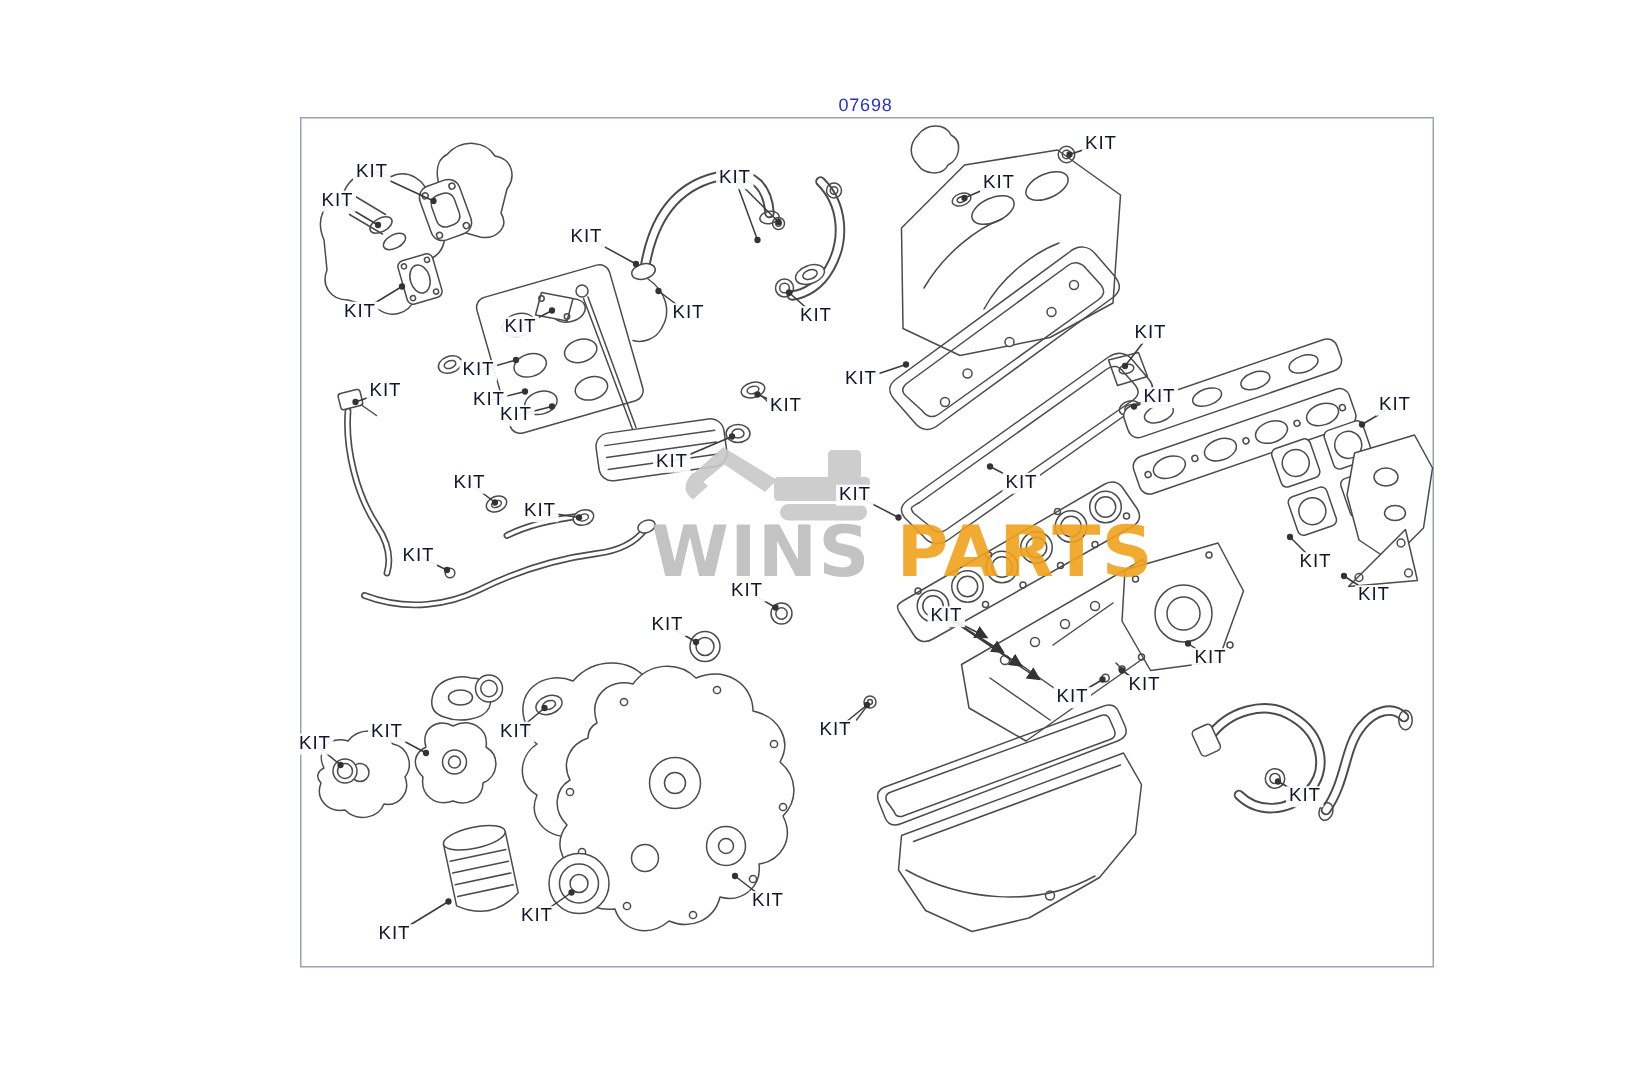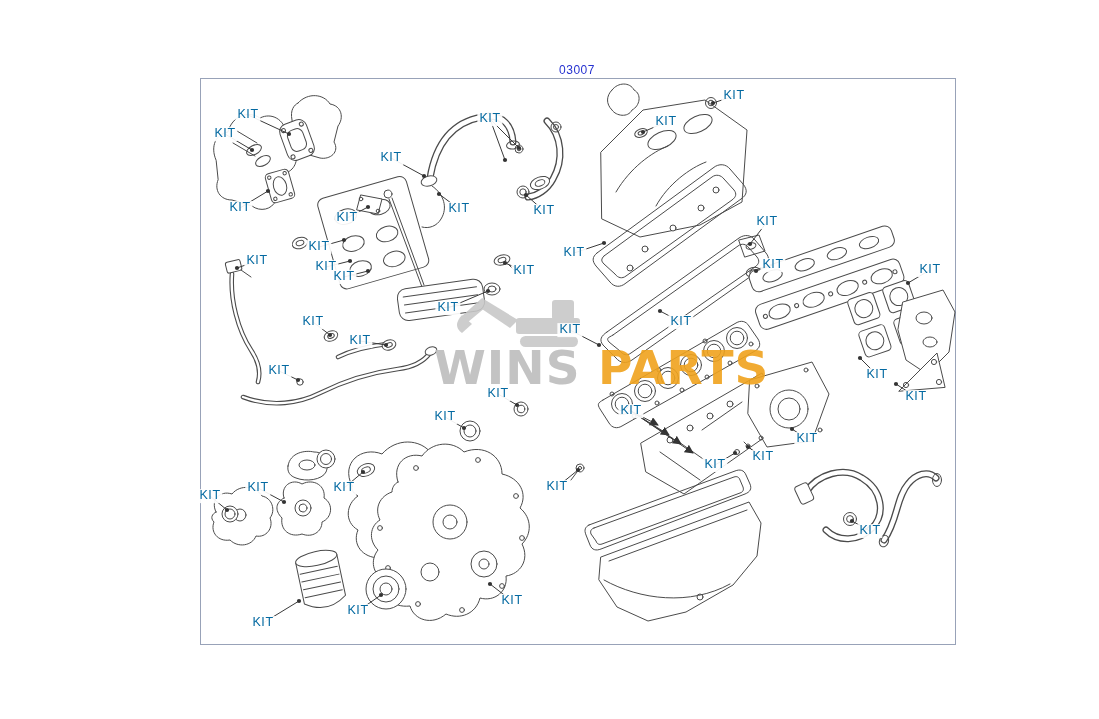--- a/index.html
+++ b/index.html
@@ -7,41 +7,41 @@
     font-family:"Liberation Sans",sans-serif}
   #stage{position:absolute;left:0;top:0;width:1099px;height:719px}
   #frame{position:absolute;left:200px;top:78px;width:756px;height:567px;
     border:1px solid #98a2b8;z-index:1}
   #figcode{position:absolute;left:577px;top:70px;transform:translate(-50%,-50%);
     color:#2632d0;font-size:12px;letter-spacing:.5px;background:#fff;
     padding:0 8px;z-index:5;cursor:pointer}
   #art{position:absolute;left:0;top:0;z-index:2}
   #labels-layer{position:absolute;left:0;top:0;width:100%;height:100%;z-index:4;pointer-events:none}
   #labels-layer .kit-label{position:absolute;transform:translate(-50%,-50%);
-    font-size:12.5px;color:#0369a1;letter-spacing:.6px;line-height:1.1;
+    font-size:12.5px;color:#0f172a;letter-spacing:.6px;line-height:1.1;
     background:rgba(255,255,255,.92);padding:0 2px}
   
   #art .ln, #art .ln *{stroke:#4b4b4b;fill:none;stroke-width:1}
   #art .wh{fill:#fff}
   #art .to{stroke:#4b4b4b;stroke-width:7;fill:none}
   #art .ti{stroke:#fff;stroke-width:4.4;fill:none}
   #art .tn{stroke:#4b4b4b;stroke-width:4.6;fill:none}
   #art .tm{stroke:#fff;stroke-width:2.4;fill:none}
   #art .ldr{stroke:#3a3a3a;stroke-width:1;fill:none}
   #art .dot{fill:#333;stroke:none}
   #art text{font-family:"DejaVu Sans","Liberation Sans",sans-serif;font-weight:bold}
 </style>
 </head>
 <body>
 
 <div id="stage">
 
   <div id="frame"></div>
 
-  <span id="figcode">03007</span>
+  <span id="figcode">07698</span>
 
   <svg id="art" width="1099" height="719" viewBox="0 0 1099 719">
     <defs>
       <marker id="arw" markerWidth="9" markerHeight="9" refX="8" refY="4.5" orient="auto" markerUnits="userSpaceOnUse">
         <path d="M0 0 L9 4.5 L0 9 Z" fill="#333"></path>
       </marker>
     </defs>
 
     <g stroke-linecap="round" stroke-linejoin="round">
 

